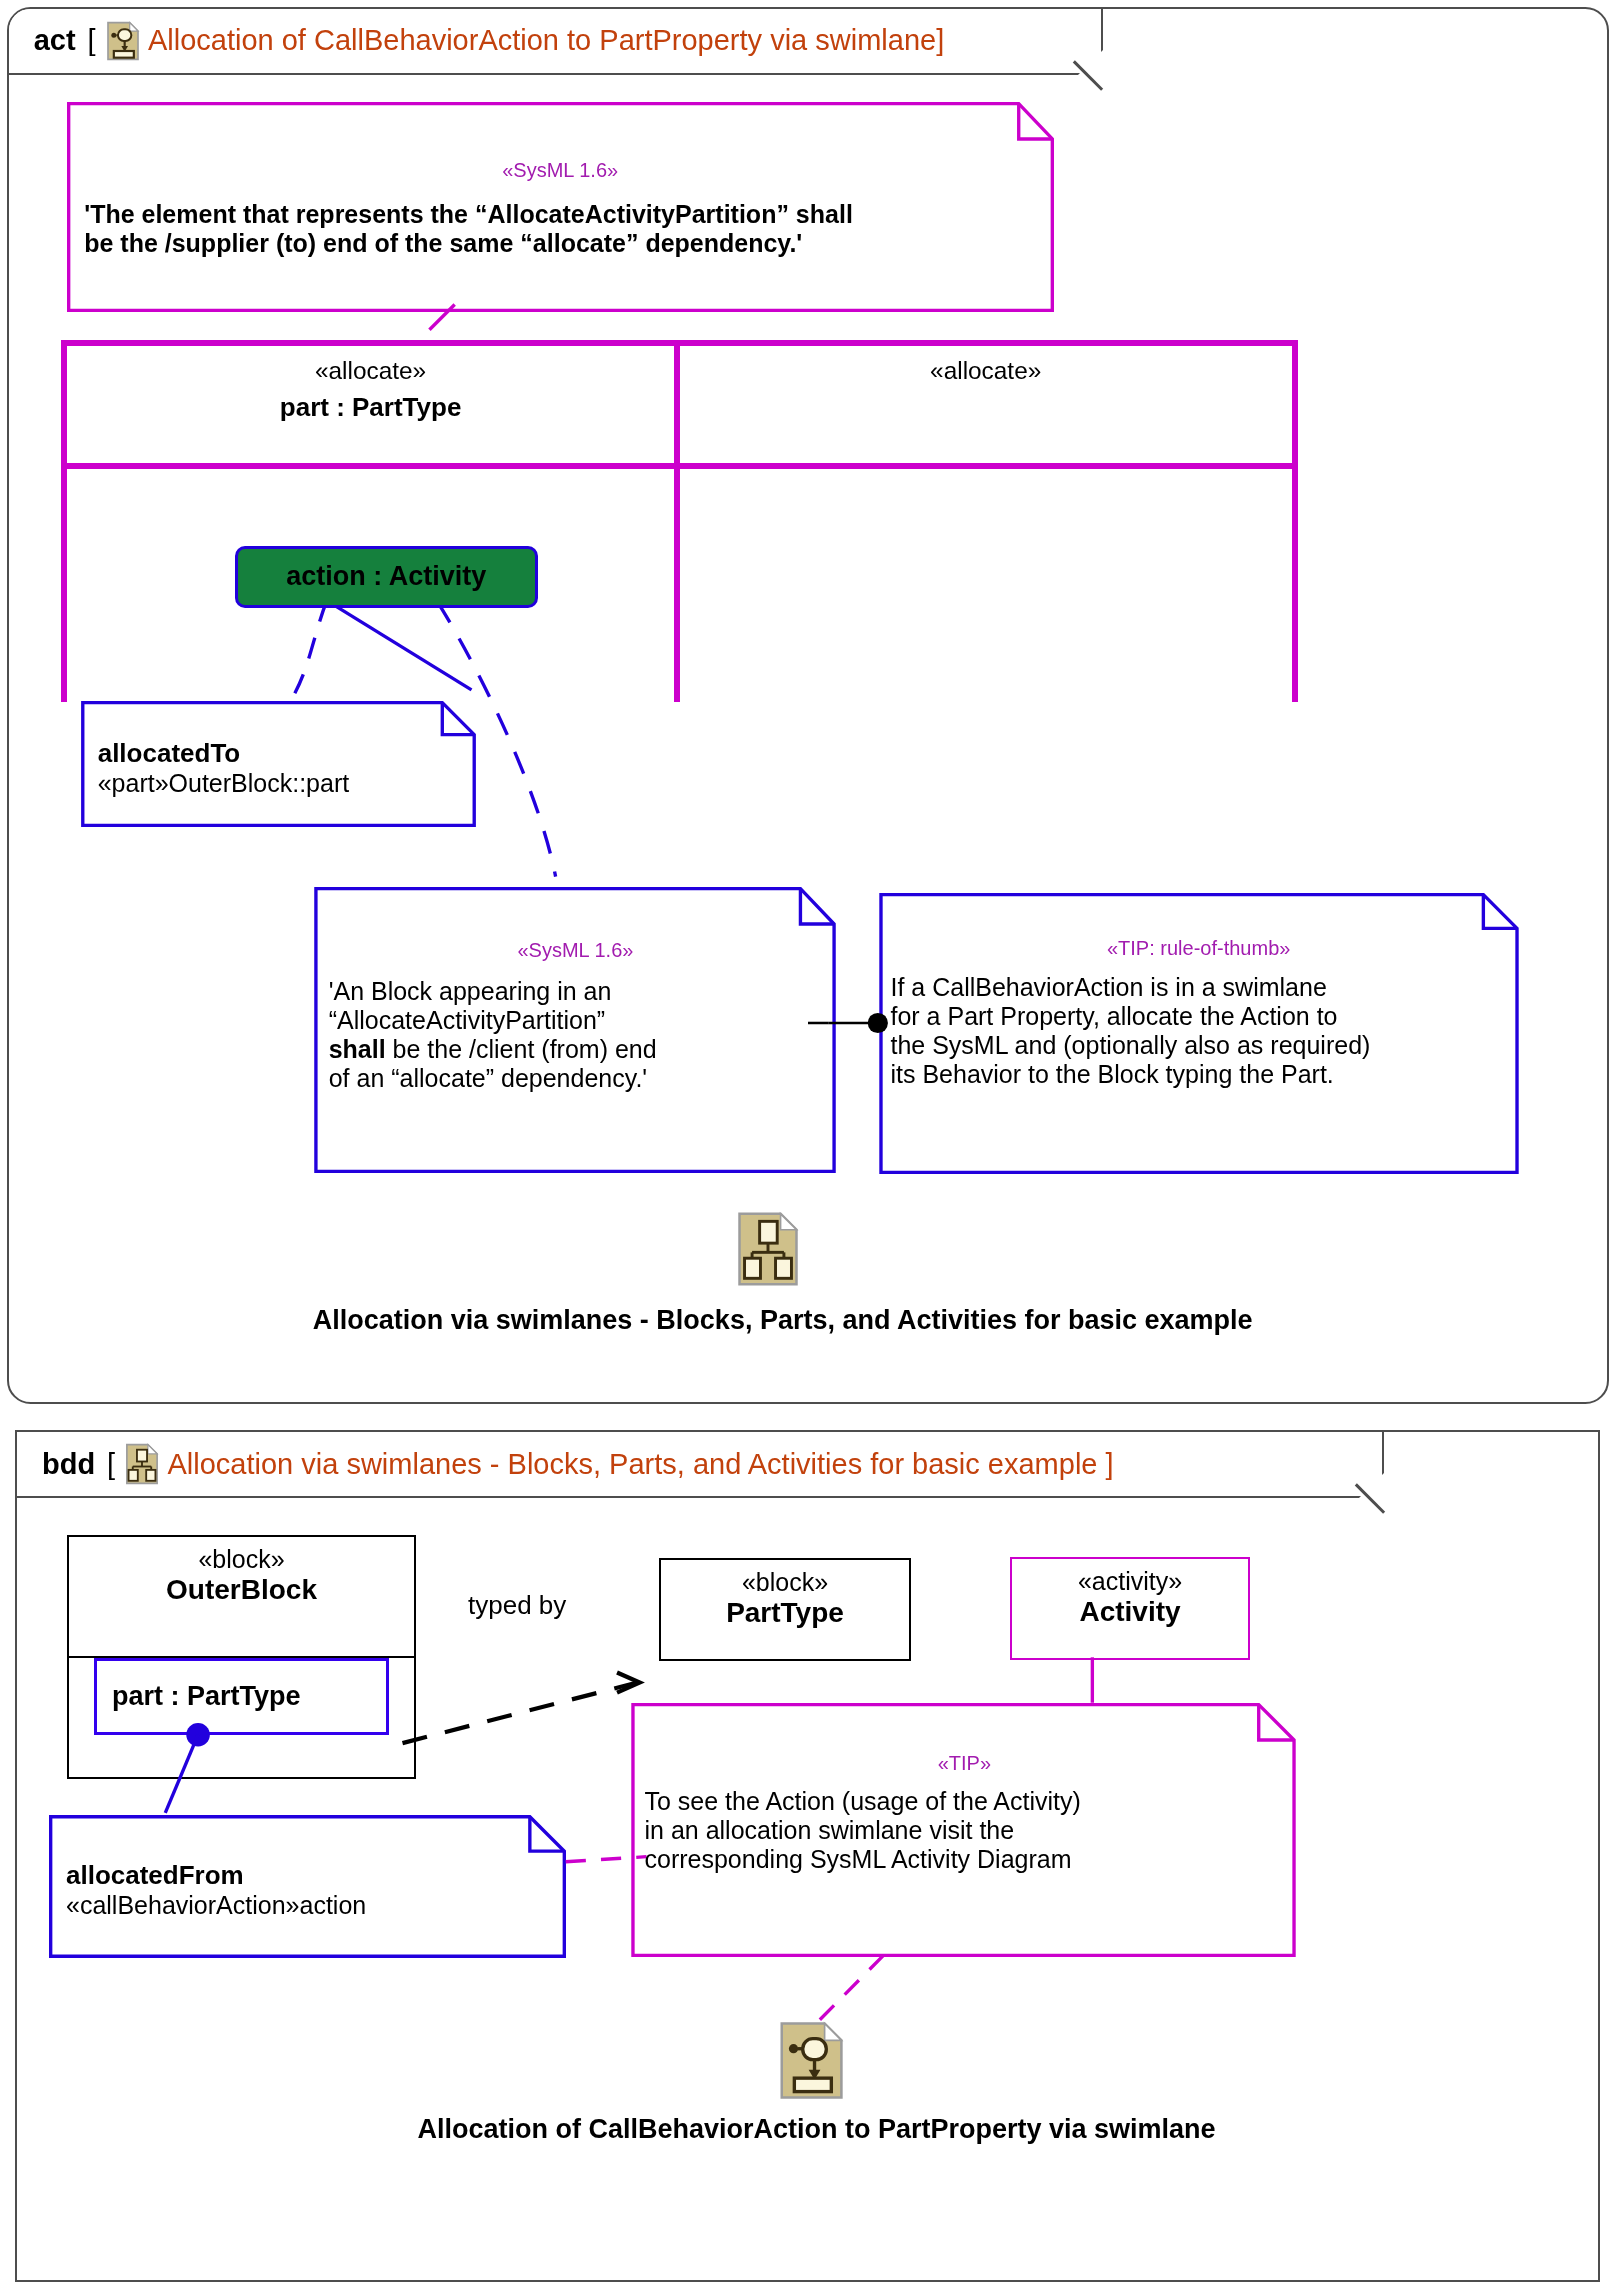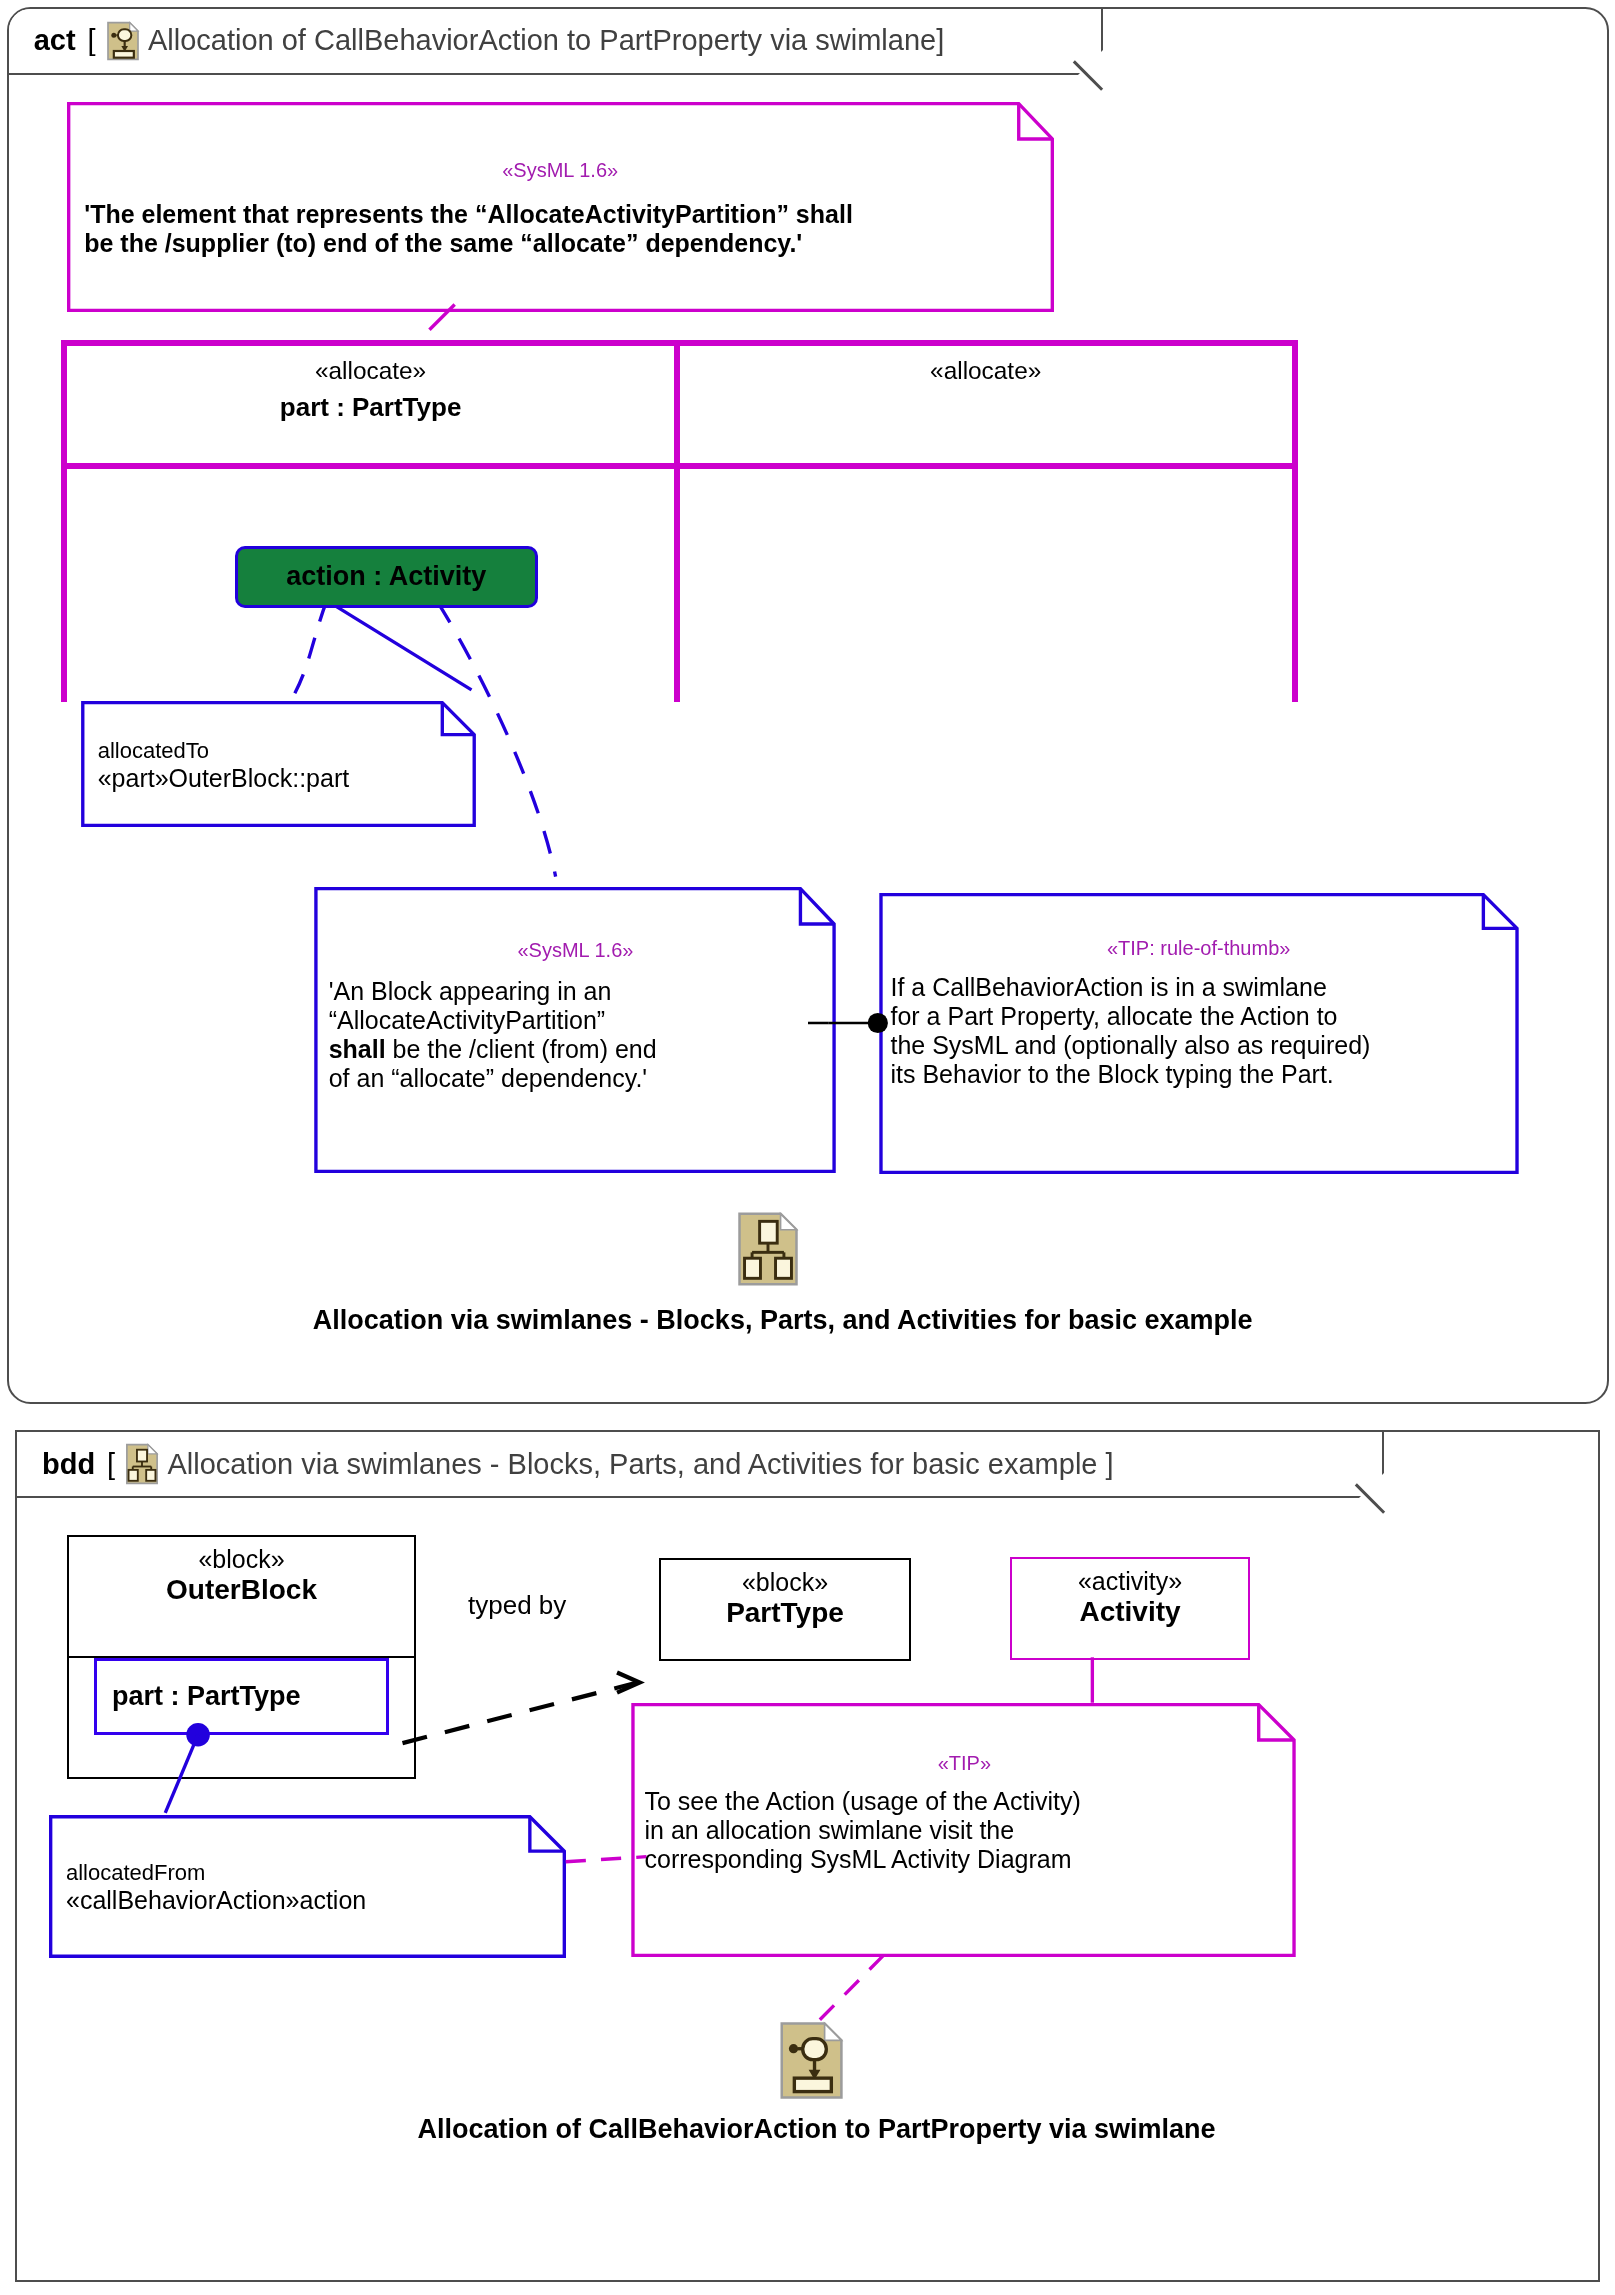--- a/index.html
+++ b/index.html
@@ -45,21 +45,21 @@
     color: #000;
     margin-right: 11.8px;
   }
   .frame-header .brk {
     font-size: 29px;
     color: #000;
     margin-right: 6.7px;
   }
   .frame-header .hdr-title {
     font-size: 29px;
-    color: #404040;
+    color: #c2410c;
   }
   
   .hdr-clip {
     position: absolute;
     width: 0; height: 0;
     border-style: solid;
     border-width: 0 0 29px 29px;
     border-color: transparent transparent #ffffff transparent;
     z-index: 3;
   }
@@ -88,21 +88,21 @@
   .note .note-body {
     position: relative;
     z-index: 2;
     box-sizing: border-box;
   }
   .note-center { text-align: center; }
   .note-left { text-align: left; }
   .note-stereo { font-size: 20px; color: #a21caf; }
   .note-text { font-size: 25px; color: #000; line-height: 1.16; }
   .note-text b { font-weight: bold; }
-  .bold-label { font-weight: normal; font-size: 22px; }
+  .bold-label { font-weight: bold; font-size: 26px; }
 
   
   .lanes {
     position: absolute;
     box-sizing: border-box;
   }
   .lane-line { position: absolute; background: #cc00cc; }
 
   .lane-title {
     position: absolute;

